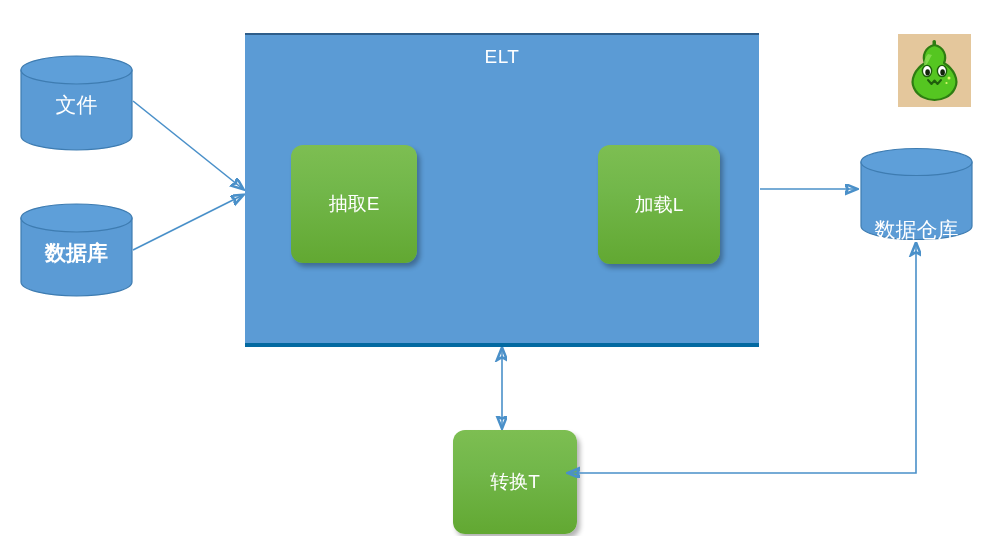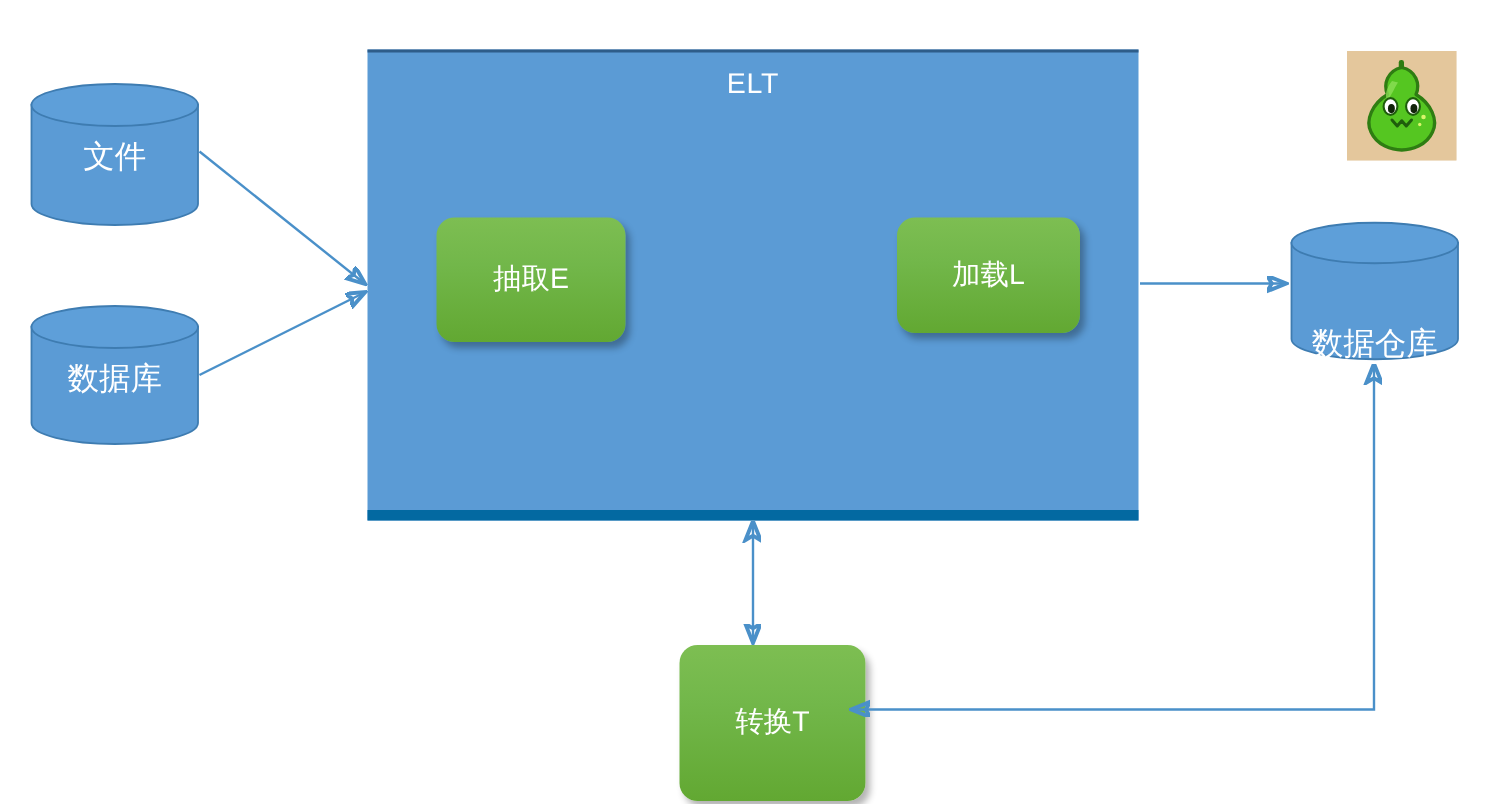--- a/index.html
+++ b/index.html
@@ -20,21 +20,21 @@
 
   
   .elt-box {
     position: absolute;
     left: 245px;
     top: 33px;
     width: 514px;
     height: 314px;
     background: #5B9BD5;
     border-top: 2px solid #2E5D8A;
-    border-bottom: 7px solid #0369a1;
+    border-bottom: 4px solid #0369a1;
     box-sizing: border-box;
   }
   .elt-title {
     position: absolute;
     left: 0;
     top: 10px;
     width: 100%;
     text-align: center;
     color: #ffffff;
     font-size: 19px;
@@ -54,22 +54,22 @@
     justify-content: center;
     box-sizing: border-box;
   }
   .green-box .gb-label {
     color: #ffffff;
     font-size: 19px;
     line-height: 24px;
     white-space: nowrap;
     text-align: center;
   }
-  #box-extract { left: 291px; top: 145px; width: 126px; height: 83px; }
-  #box-load    { left: 598px; top: 145px; width: 122px; height: 77px; }
+  #box-extract { left: 291px; top: 145px; width: 126px; height: 118px; }
+  #box-load    { left: 598px; top: 145px; width: 122px; height: 119px; }
   #box-transform { left: 453px; top: 430px; width: 124px; height: 104px; }
 
   
   .cylinder {
     position: absolute;
   }
   .cylinder svg { display: block; overflow: visible; }
   .cyl-label {
     position: absolute;
     left: 0;
@@ -77,21 +77,21 @@
     text-align: center;
     color: #ffffff;
     font-size: 21px;
     line-height: 24px;
     white-space: nowrap;
     pointer-events: none;
   }
   #cyl-file      { left: 20px;  top: 55px;  width: 113px; height: 96px; }
   #cyl-file .cyl-label      { top: 38px; }
   #cyl-database  { left: 20px;  top: 203px; width: 113px; height: 94px; }
-  #cyl-database .cyl-label  { top: 38px; }
+  #cyl-database .cyl-label  { top: 38px; font-weight: bold; }
   #cyl-warehouse { left: 860px; top: 148px; width: 113px; height: 93px; }
   #cyl-warehouse .cyl-label { top: 32px; margin-top: 38px; }
 
   
   #connectors {
     position: absolute;
     left: 0;
     top: 0;
     width: 1007px;
     height: 536px;

